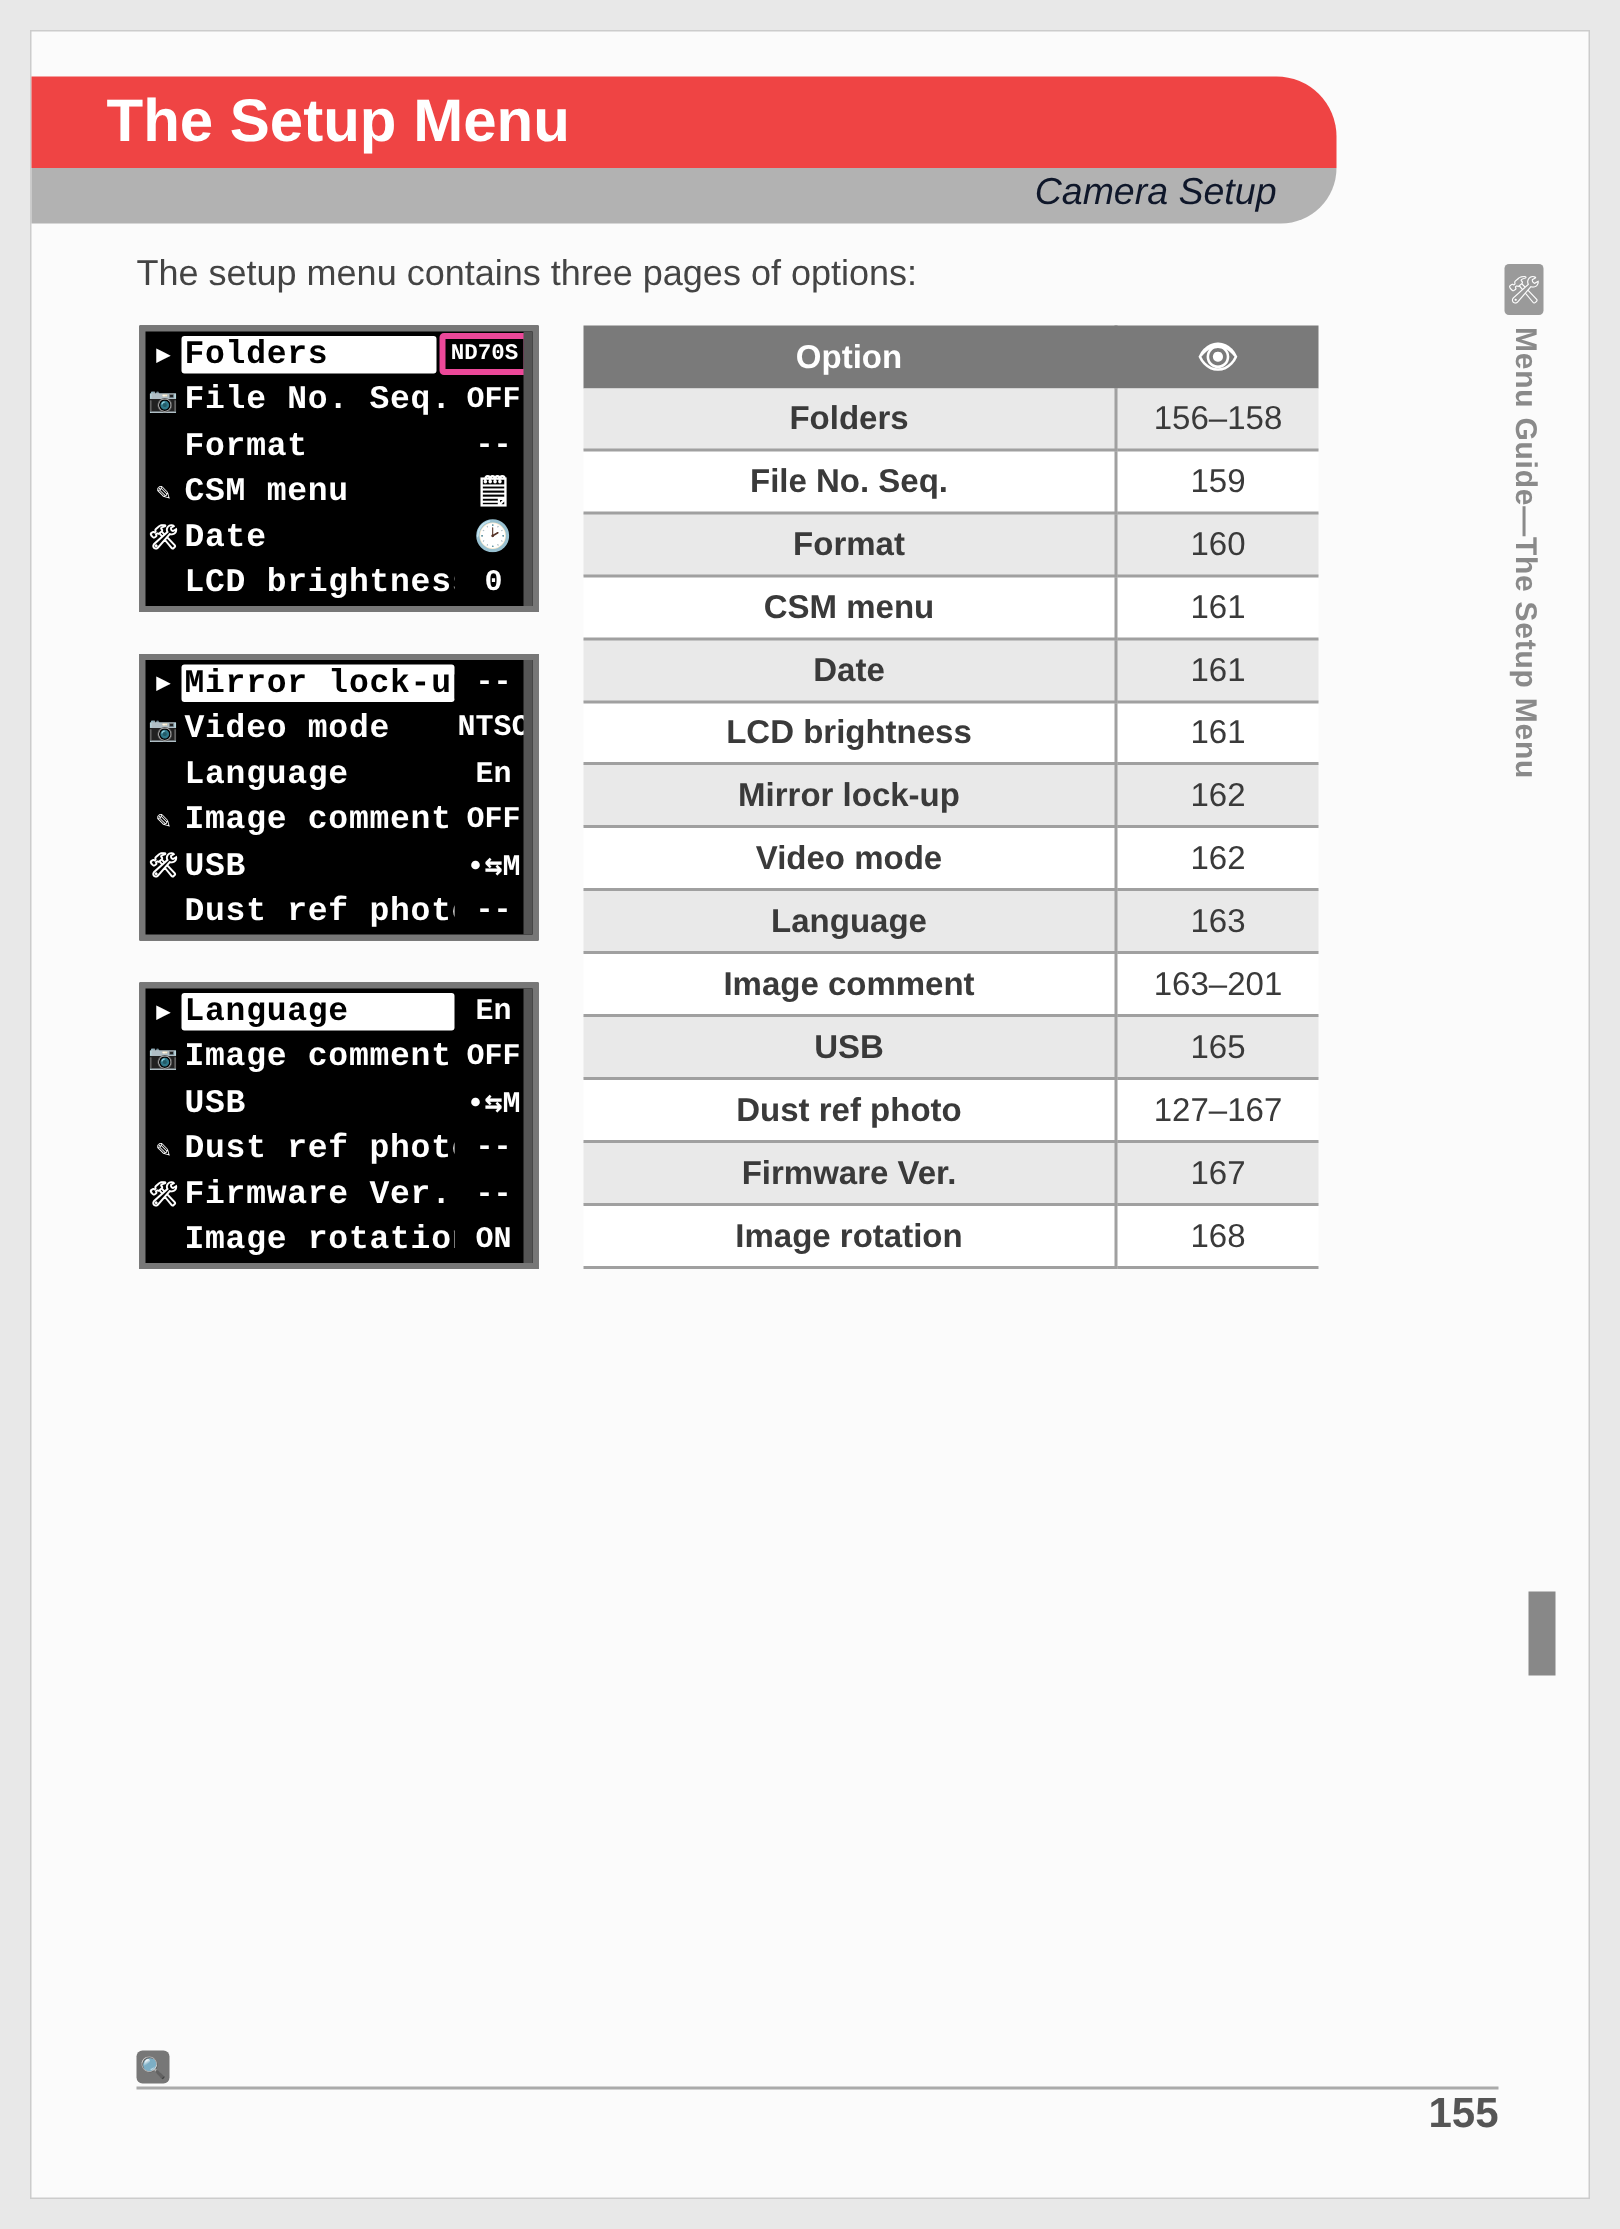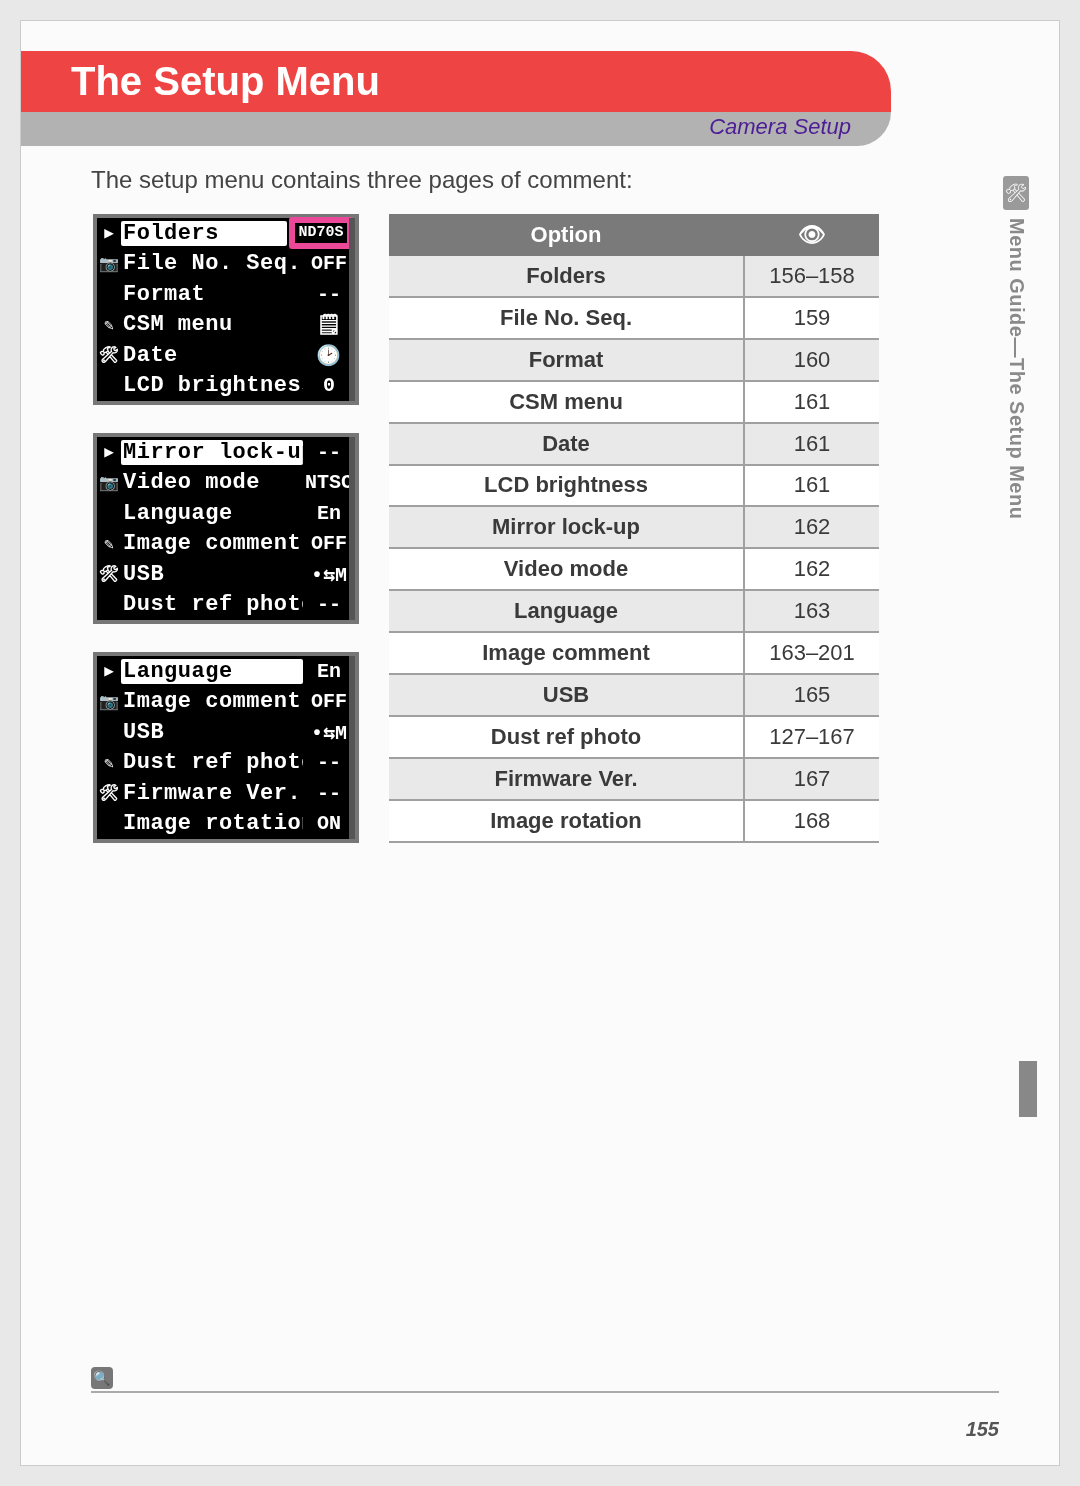--- a/index.html
+++ b/index.html
@@ -29,25 +29,25 @@
     color: #fff;
     border-radius: 0 40px 0 0;
     padding: 8px 30px 8px 50px;
     font-size: 40px;
     font-weight: bold;
     display: inline-block;
     width: 790px;
   }
   .subtitle-bar {
     background: #b2b2b2;
-    color: #4c1d95;
+    color: #0f172a;
     border-radius: 0 0 40px 0;
     padding: 2px 40px 6px 50px;
     font-style: italic;
-    font-size: 22px;
+    font-size: 25px;
     text-align: right;
     width: 780px;
   }
   .intro {
     margin: 20px 0 20px 70px;
     font-size: 24px;
     color: #444;
   }
   .main-row {
     display: flex;
@@ -91,21 +91,21 @@
     width: 52px;
     text-align: center;
     font-size: 20px;
   }
   .lcd-row.hl .lcd-label {
     background: #fff;
     color: #000;
     border-radius: 2px;
   }
   .lcd-row.hl .lcd-val.box {
-    border: 6px solid #ec4899;
+    border: 4px solid #ec4899;
     border-radius: 3px;
     height: 20px;
     line-height: 20px;
     margin: 2px;
     font-size: 15px;
   }
   .scrollbar {
     position: absolute;
     right: 0;
     top: 0;
@@ -201,39 +201,38 @@
     height: 22px;
     background: #777;
     border-radius: 4px;
     color: #fff;
     align-items: center;
     justify-content: center;
     font-size: 14px;
   }
   .page-num {
     position: absolute;
-    bottom: 24px;
+    bottom: 40px;
     right: 60px;
-    font-style: italic;
-    font-weight: bold;
-    font-size: 20px;
+    font-weight: bold;
+    font-size: 28px;
     color: #555;
   }
 </style>
 </head>
 <body>
 
 <div class="page">
 
   <div class="header">
     <div class="title-bar">The Setup Menu</div>
     <div class="subtitle-bar">Camera Setup</div>
   </div>
 
-  <div class="intro">The setup menu contains three pages of comment:</div>
+  <div class="intro">The setup menu contains three pages of options:</div>
 
   <div class="main-row">
     <div class="screens-col" id="screens">
         <div class="lcd" style="position: relative;">
           <div class="lcd-row hl">
             <div class="lcd-icon">▶</div>
             <div class="lcd-label">Folders</div>
             <div class="lcd-val box">ND70S</div>
           </div>
           <div class="lcd-row">

